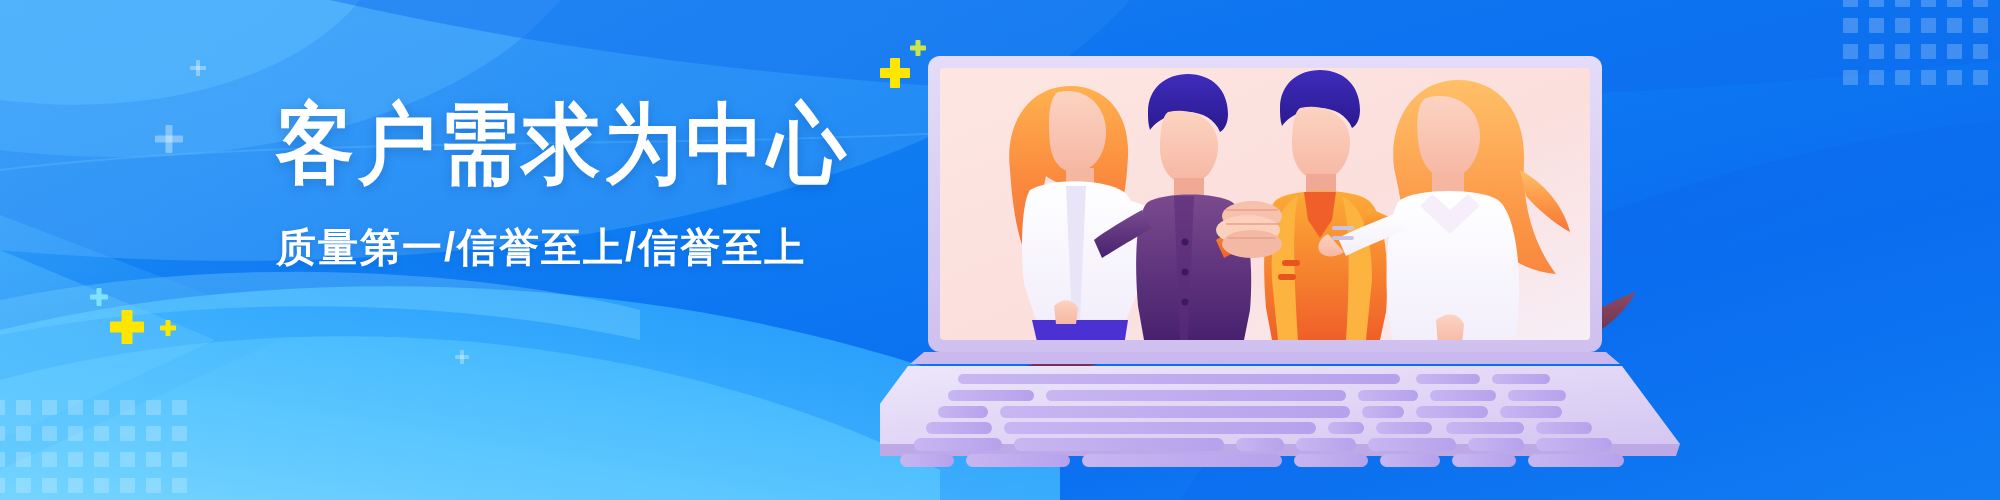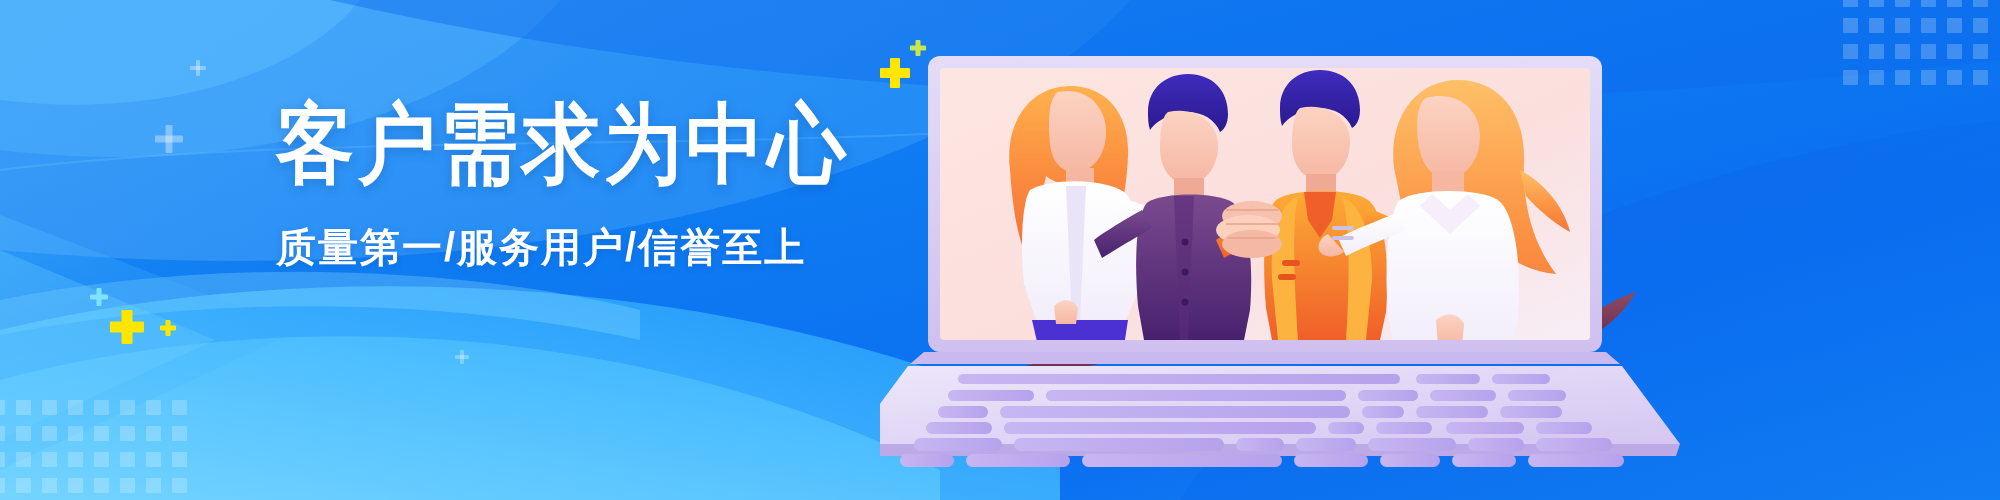--- a/index.html
+++ b/index.html
@@ -179,21 +179,21 @@
   <span class="plus" style="left:155px;top:125px;width:28px;height:28px;--t:7px;color:rgba(255,255,255,.35);"></span>
   <span class="plus" style="left:455px;top:350px;width:14px;height:14px;--t:4px;color:rgba(255,255,255,.30);"></span>
   <span class="plus" style="left:90px;top:288px;width:18px;height:18px;--t:5px;color:#7fe3ff;"></span>
   <span class="plus" style="left:110px;top:310px;width:34px;height:34px;--t:11px;color:#ffe600;"></span>
   <span class="plus" style="left:160px;top:320px;width:16px;height:16px;--t:5px;color:#ffe600;"></span>
   <span class="plus" style="left:880px;top:58px;width:30px;height:30px;--t:10px;color:#ffe600;"></span>
   <span class="plus" style="left:910px;top:40px;width:16px;height:16px;--t:5px;color:#c8e84a;"></span>
 
   <div id="text-block">
     <h1 id="headline">客户需求为中心</h1>
-    <p id="subhead">质量第一/服务用户/信誉至上</p>
+    <p id="subhead">质量第一/信誉至上/信誉至上</p>
   </div>
 
   <div id="illustration">
     <svg class="art" viewBox="0 0 1000 470" preserveAspectRatio="xMidYMid meet">
       <defs>
         <linearGradient id="lapBody" x1="0" y1="0" x2="0" y2="1">
           <stop offset="0%" stop-color="#e4dcf8"></stop>
           <stop offset="100%" stop-color="#cfc0ef"></stop>
         </linearGradient>
         <linearGradient id="scrBg" x1="0" y1="0" x2="1" y2="1">

